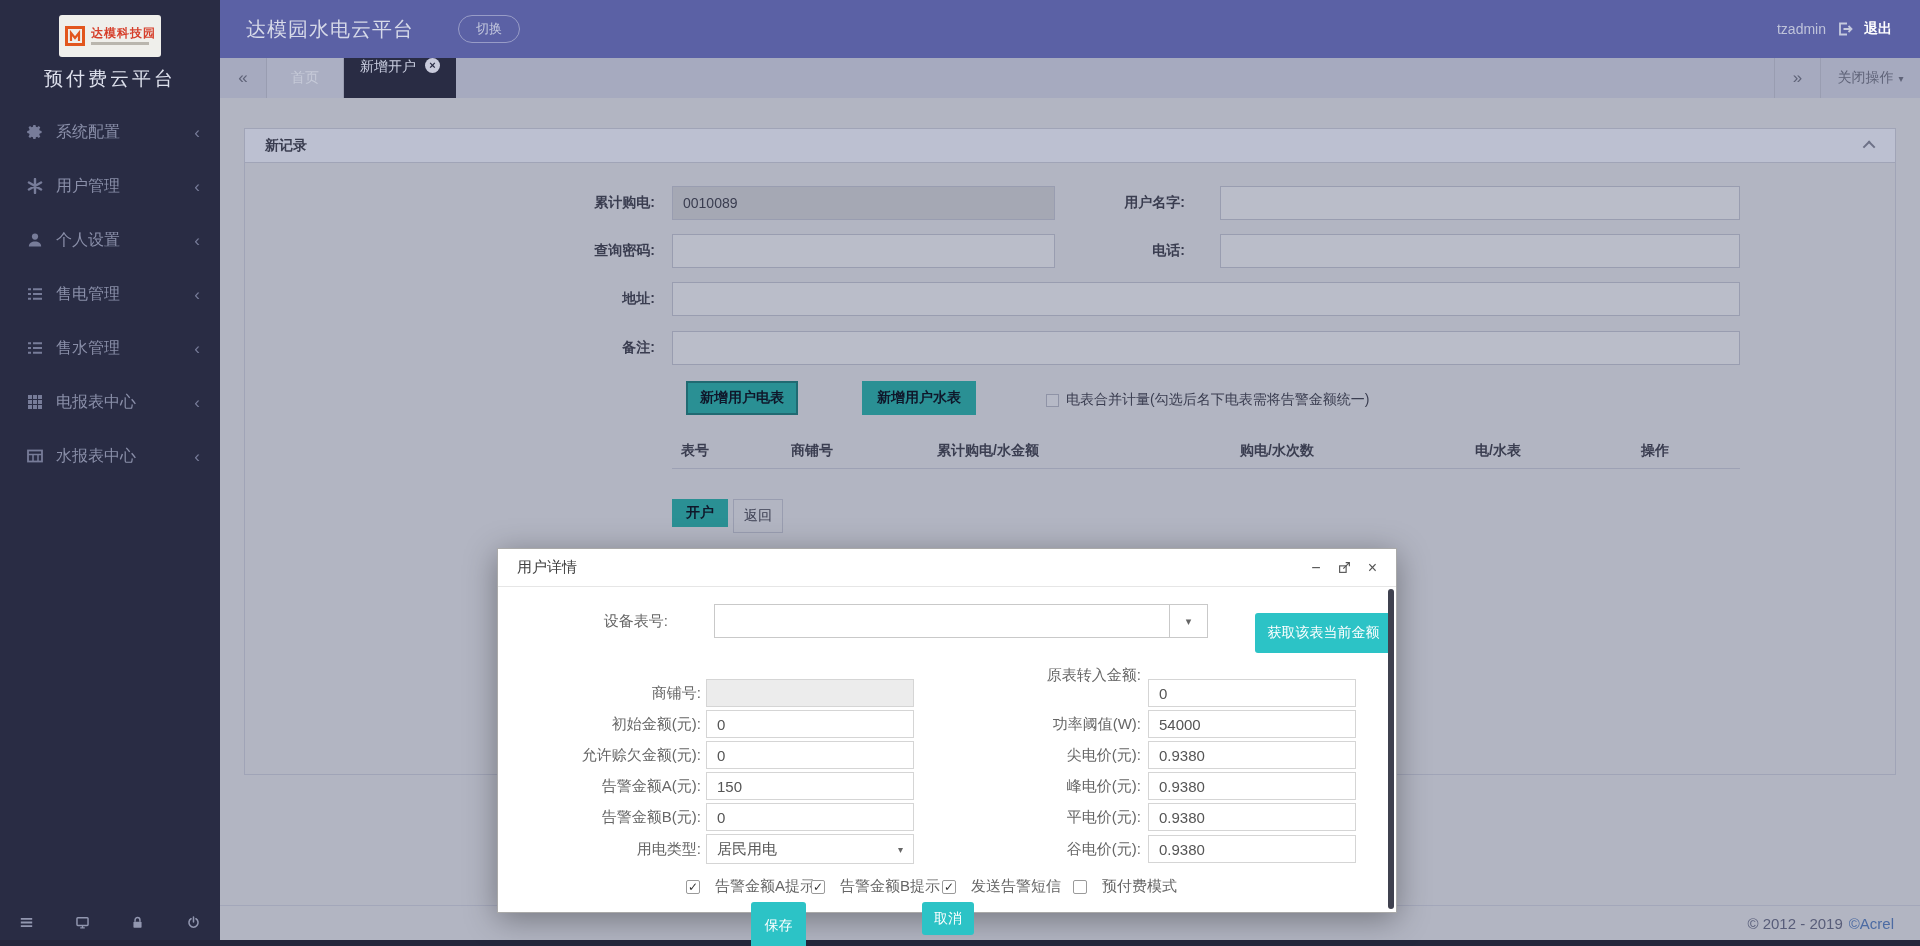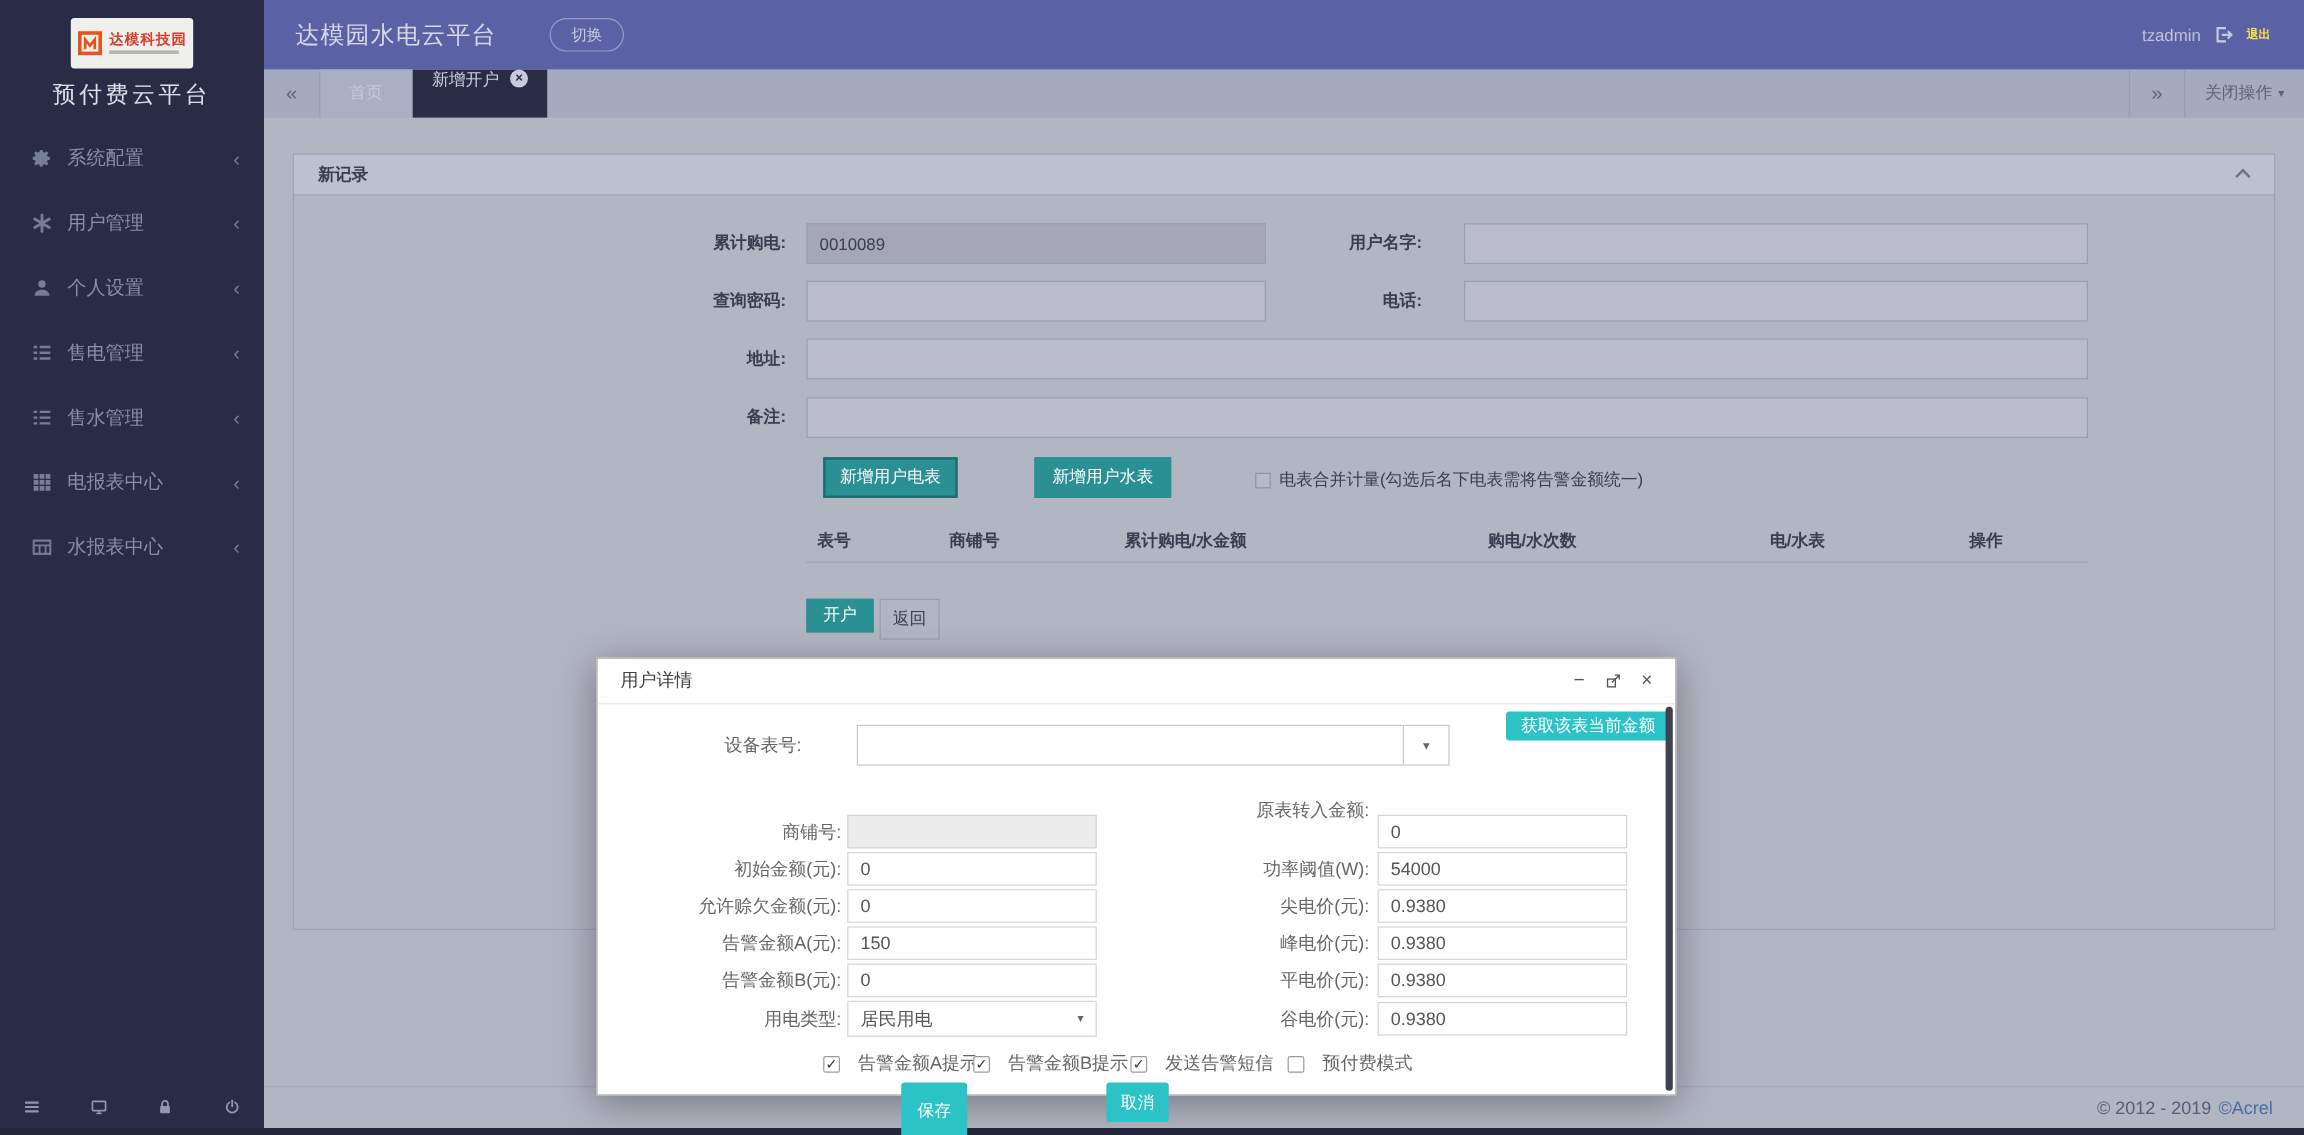--- a/index.html
+++ b/index.html
@@ -23,21 +23,21 @@
                  justify-content:space-between; padding:0 20px; color:#9297b0; }
   .side-footer svg { width:17px; height:17px; display:block; }
 
   
   .topbar { position:absolute; left:220px; top:0; right:0; height:58px; background:#5b61a5; display:flex; align-items:center; z-index:2; }
   .topbar-title { margin-left:26px; font-size:20px; color:#d6d9e8; letter-spacing:1px; }
   .switch-pill { margin-left:44px; padding:4px 17px; border:1px solid #989cc7; border-radius:15px; font-size:13px; color:#c5c9df; cursor:pointer; }
   .topbar-right { margin-left:auto; margin-right:28px; display:flex; align-items:center; gap:11px; }
   .username { font-size:14px; color:#bfc3da; }
   .logout-icon { color:#c6cade; } .logout-icon svg { width:16px; height:16px; display:block; }
-  .logout-label { font-size:10px; font-weight:bold; color:#fde047; cursor:pointer; }
+  .logout-label { font-size:14px; font-weight:bold; color:#ffffff; cursor:pointer; }
 
   
   .tabbar { position:absolute; left:220px; top:58px; right:0; height:40px; background:#a6aabf; display:flex; align-items:stretch; color:#5f6378; z-index:2; }
   .tab-nav { width:46px; display:flex; align-items:center; justify-content:center; font-size:17px; cursor:pointer; }
   .tab-home { width:78px; background:#abafc3; border-left:1px solid #999db1; border-right:1px solid #999db1;
               color:#c6cad8; display:flex; align-items:center; justify-content:center; font-size:14px; cursor:pointer; }
   .tab-active { background:#292c44; color:#ccd0e2; display:flex; align-items:flex-start; padding:0 16px; gap:9px; font-size:14px; cursor:pointer; }
   .tab-close { width:15px; height:15px; border-radius:50%; background:#c9cbdc; color:#292c44; display:flex; align-items:center;
                justify-content:center; font-size:11px; font-weight:bold; line-height:1; cursor:pointer; }
   .tab-spacer { flex:1; }
@@ -53,21 +53,21 @@
   .collapse-chevron { margin-left:auto; width:9px; height:9px; border-left:2px solid #6d7187; border-top:2px solid #6d7187;
                       transform:rotate(45deg) translateY(2px); cursor:pointer; }
   .form-area { position:absolute; left:0; top:35px; right:0; bottom:0; }
 
   .g-label { position:absolute; width:170px; text-align:right; font-size:14px; font-weight:bold; color:#3a3d50; line-height:32px; }
   .g-input { position:absolute; height:32px; background:#babdc9; border:1px solid #999db0; font-size:14px; color:#3a3d50;
              padding:16px 10px; font-family:inherit; outline:none; }
   .g-input.disabled { background:#a5a8b4; }
 
   .btn { display:flex; align-items:center; justify-content:center; font-size:14px; cursor:pointer; font-family:inherit; }
-  .btn-teal-dim { background:#2a9094; color:#ffffff; border:1px solid #2a9094; }
+  .btn-teal-dim { background:#2a9094; color:#0f172a; border:1px solid #2a9094;font-weight:bold; }
   .btn-teal-dim.focused { border:2px solid #206a72; }
   .btn-back { background:#b2b5c2; border:1px solid #999db0; color:#3a3d50; }
 
   .merge-row { position:absolute; display:flex; align-items:center; gap:7px; font-size:14px; color:#3a3d50; }
   .cb-plain { width:13px; height:13px; background:#b6b9c6; border:1px solid #8f93a6; display:inline-block; cursor:pointer; }
 
   .th-cell { position:absolute; font-size:14px; font-weight:bold; color:#3a3d50; white-space:nowrap; }
   .table-line { position:absolute; height:1px; background:#9da1b4; }
 
   
@@ -328,21 +328,21 @@
   </div>
   <div class="modal-body">
 
     <div class="m-label" style="left:20px;top:25px;width:150px;">设备表号:</div>
     <div class="combo">
       <span></span>
       <span class="combo-arrow">
           <span>▾</span>
         </span>
     </div>
-    <div class="btn btn-teal" style="position:absolute;left:757px;top:6px;width:137px;height:24px;">获取该表当前金额</div>
+    <div class="btn btn-teal" style="position:absolute;left:757px;top:26px;width:137px;height:40px;">获取该表当前金额</div>
 
     <div class="m-label m-label-l" style="top:97px;">商铺号:</div>
     <input class="m-input m-input-l disabled" style="top: 92px;" readonly="" value="">
     <div class="m-label m-label-l" style="top:128px;">初始金额(元):</div>
     <input class="m-input m-input-l" style="top: 123px;" value="0">
     <div class="m-label m-label-l" style="top:159px;">允许赊欠金额(元):</div>
     <input class="m-input m-input-l" style="top: 154px;" value="0">
     <div class="m-label m-label-l" style="top:190px;">告警金额A(元):</div>
     <input class="m-input m-input-l" style="top: 185px;" value="150">
     <div class="m-label m-label-l" style="top:221px;">告警金额B(元):</div>

